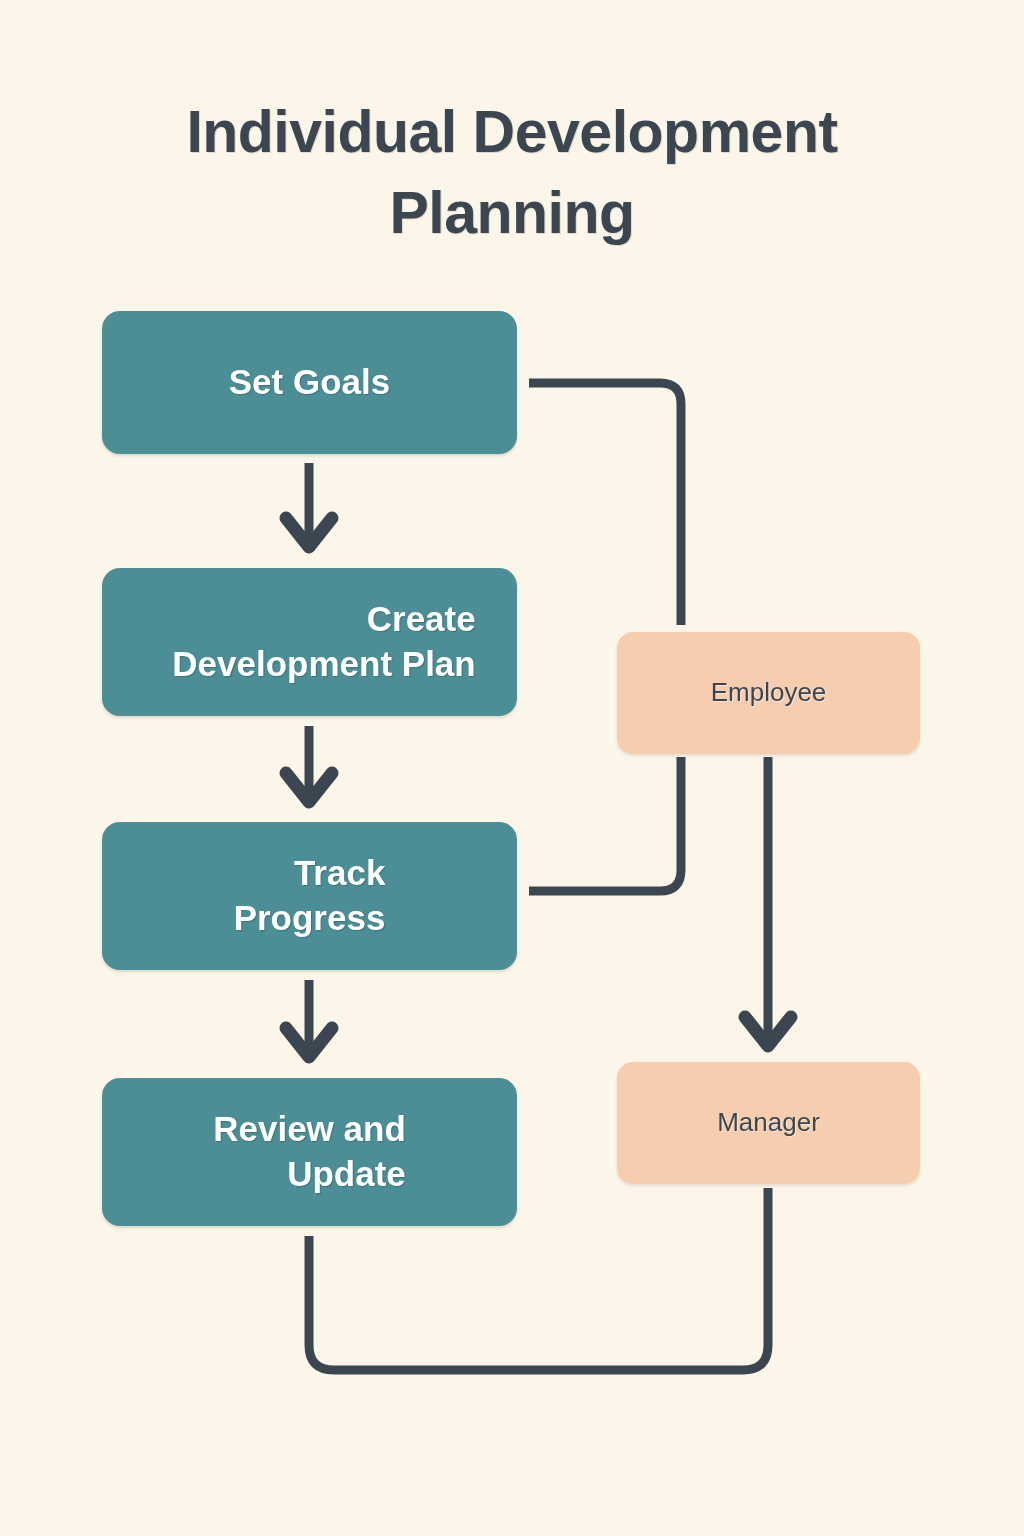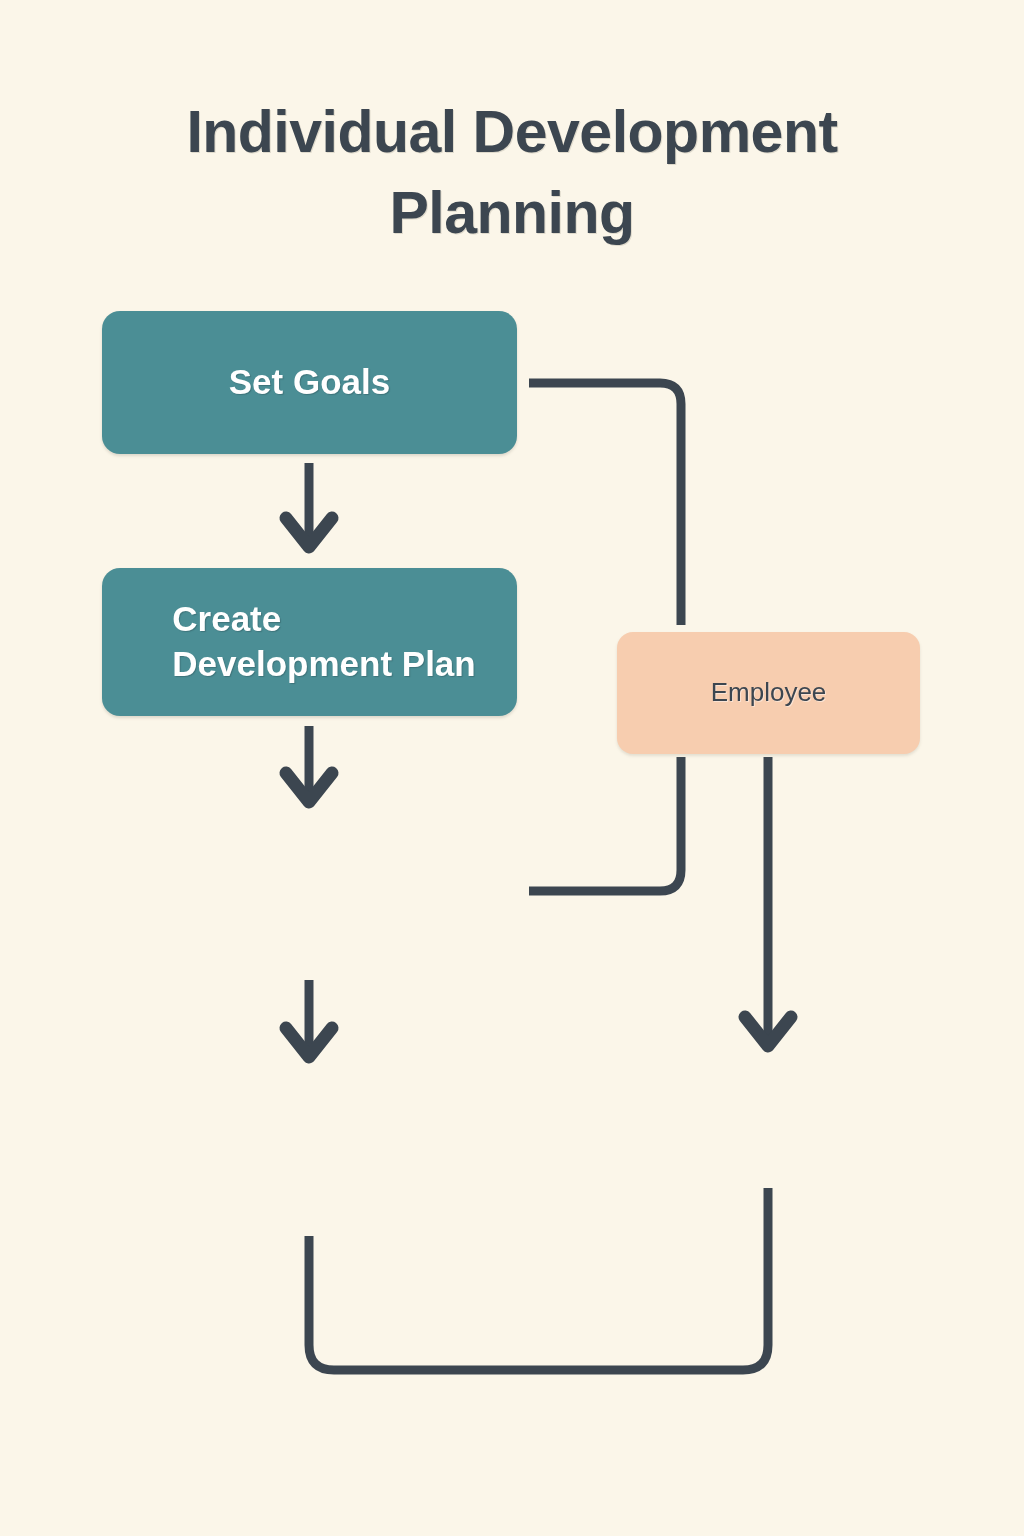--- a/index.html
+++ b/index.html
@@ -43,21 +43,21 @@
     width: 1024px;
     height: 1536px;
   }
   
   .node {
     position: absolute;
     box-sizing: border-box;
     display: flex;
     align-items: center;
     justify-content: center;
-    text-align: left;
+    text-align: right;
     border-radius: 18px;
     white-space: pre-line;
   }
   .node.process {
     background: #4b8e95;
     color: #ffffff;
     font-weight: bold;
     font-size: 35px;
     line-height: 1.28;
     text-shadow: 1px 1px 1px rgba(40,70,75,0.35);
@@ -122,18 +122,23 @@
     <g>
       <path d="M 309 1236 L 309 1345 Q 309 1370 334 1370 L 743 1370 Q 768 1370 768 1345 L 768 1188" fill="none" stroke="#3c4650" stroke-width="9" stroke-linecap="butt"></path>
     </g>
   </svg>
 
   <div class="node process" id="node-set-goals">Set Goals</div>
 
   <div class="node process" id="node-create-plan">Create
 Development Plan</div>
 
+  <div class="node process" id="node-track-progress">Track
+Progress</div>
 
+  <div class="node process" id="node-review-update">Review and
+Update</div>
 
   <div class="node role" id="node-employee">Employee</div>
 
+  <div class="node role" id="node-manager">Manager</div>
 
 </div>
 
 </body></html>

